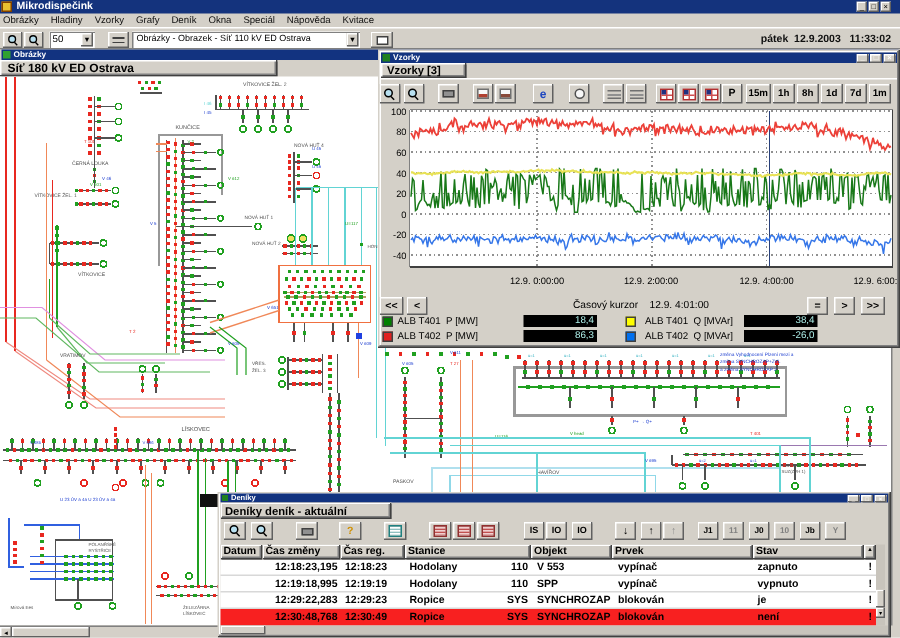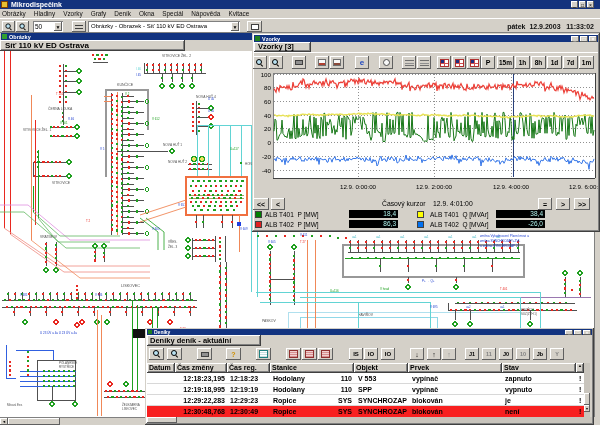--- a/index.html
+++ b/index.html
@@ -48,21 +48,21 @@
       <span style="width:8px;height:6px;border:1px solid #404040;background:#fff;"></span>
     </div>
   <div class="abs tt" style="right:6px;top:2px;font-size:7px;font-weight:bold;color:#101010;line-height:11px;">pátek&nbsp;&nbsp;12.9.2003&nbsp;&nbsp;&nbsp;11:33:02</div>
 </div>
 
 <div class="abs" style="left:0;top:33px;width:600px;height:392px;background:#d4d0c8;">
   <div class="abs tbar" style="left:1px;top:0px;width:598px;height:7px;font-size:5.5px;">
     <span style="width:5px;height:5px;background:#30a030;margin:0 2px 0 1px;display:inline-block;"></span>Obrázky
   </div>
   <div class="abs" style="left:0;top:7px;width:600px;height:11px;background:#d4d0c8;">
-    <div class="abs raised tt" style="left:0;top:0;width:185px;height:11px;font-size:8px;font-weight:bold;line-height:11px;padding-left:5px;color:#000;">Síť 110 kV ED Ostrava</div>
+    <div class="abs raised tt" style="left:0;top:0;width:185px;height:11px;font-size:8px;font-weight:bold;line-height:11px;padding-left:5px;color:#000;">Síť 180 kV ED Ostrava</div>
   </div>
 
   <div class="abs" style="left:0;top:18px;width:594px;height:366px;background:#fff;overflow:hidden;">
     <svg width="594" height="366" viewBox="0 51 594 366" xmlns="http://www.w3.org/2000/svg" shape-rendering="crispEdges" style="font-family:'Liberation Sans',sans-serif;">
       <line x1="4" y1="51" x2="4" y2="228" stroke="#e82820" stroke-width="1"></line>
         <line x1="10" y1="51" x2="10" y2="234" stroke="#e82820" stroke-width="1"></line>
         <rect x="91.9" y="53.9" width="2.2" height="2.2" fill="#e82820"></rect>
         <rect x="96.4" y="53.9" width="2.2" height="2.2" fill="#20a020"></rect>
         <rect x="100.9" y="53.9" width="2.2" height="2.2" fill="#e82820"></rect>
         <rect x="105.4" y="53.9" width="2.2" height="2.2" fill="#20a020"></rect>

